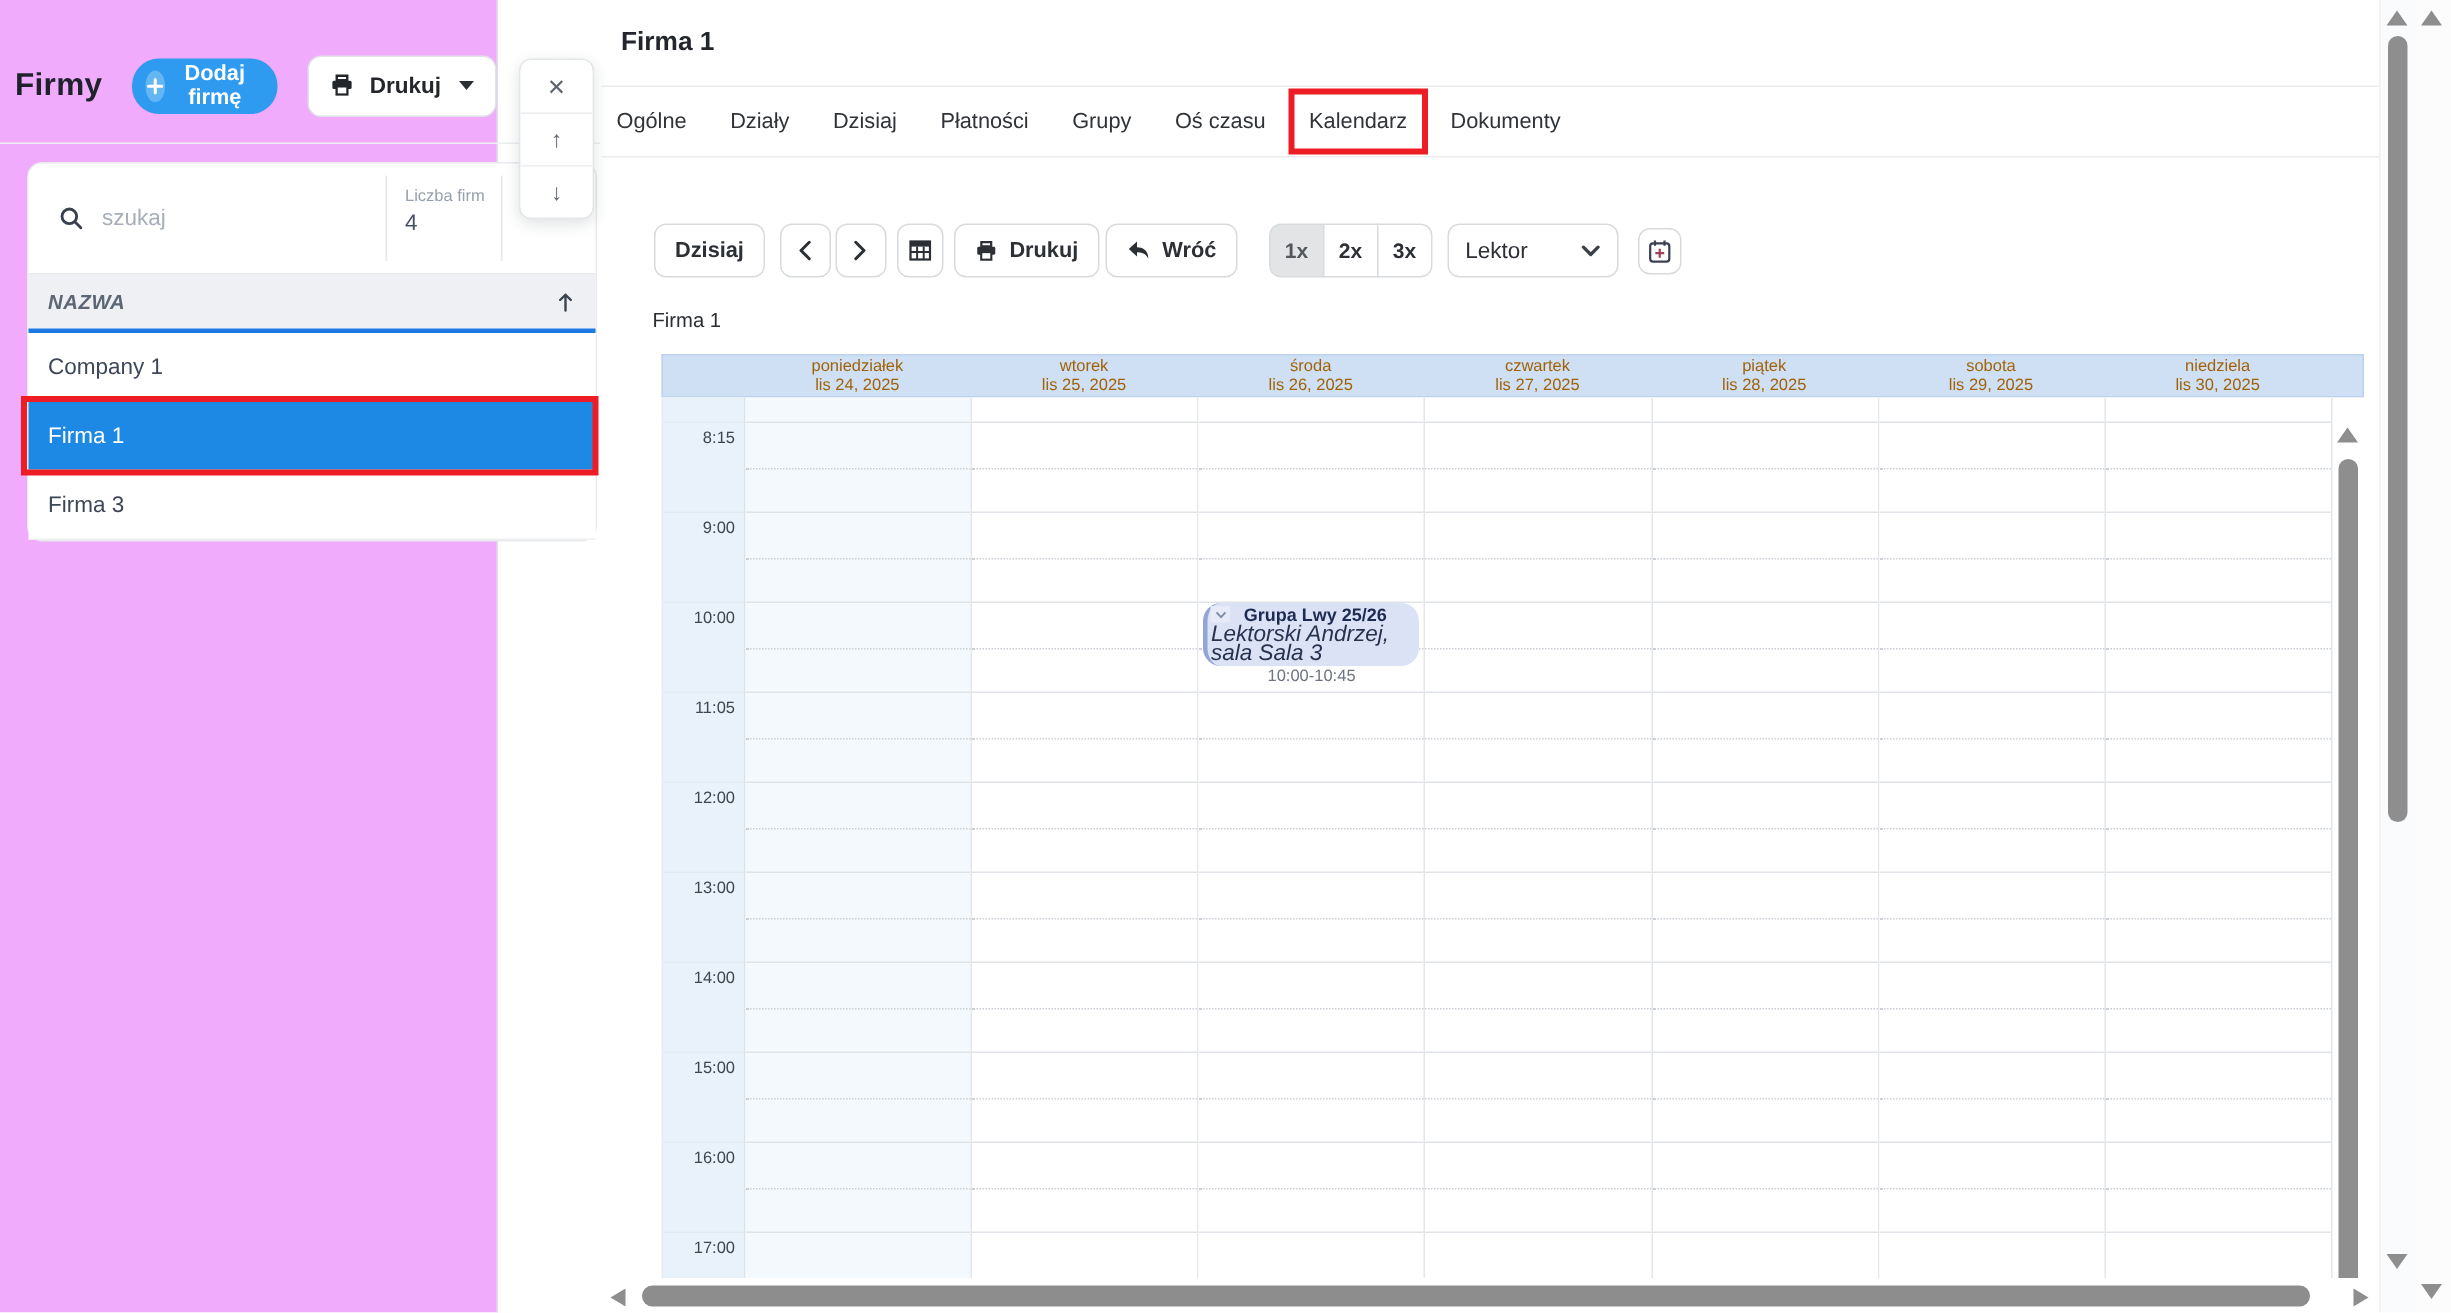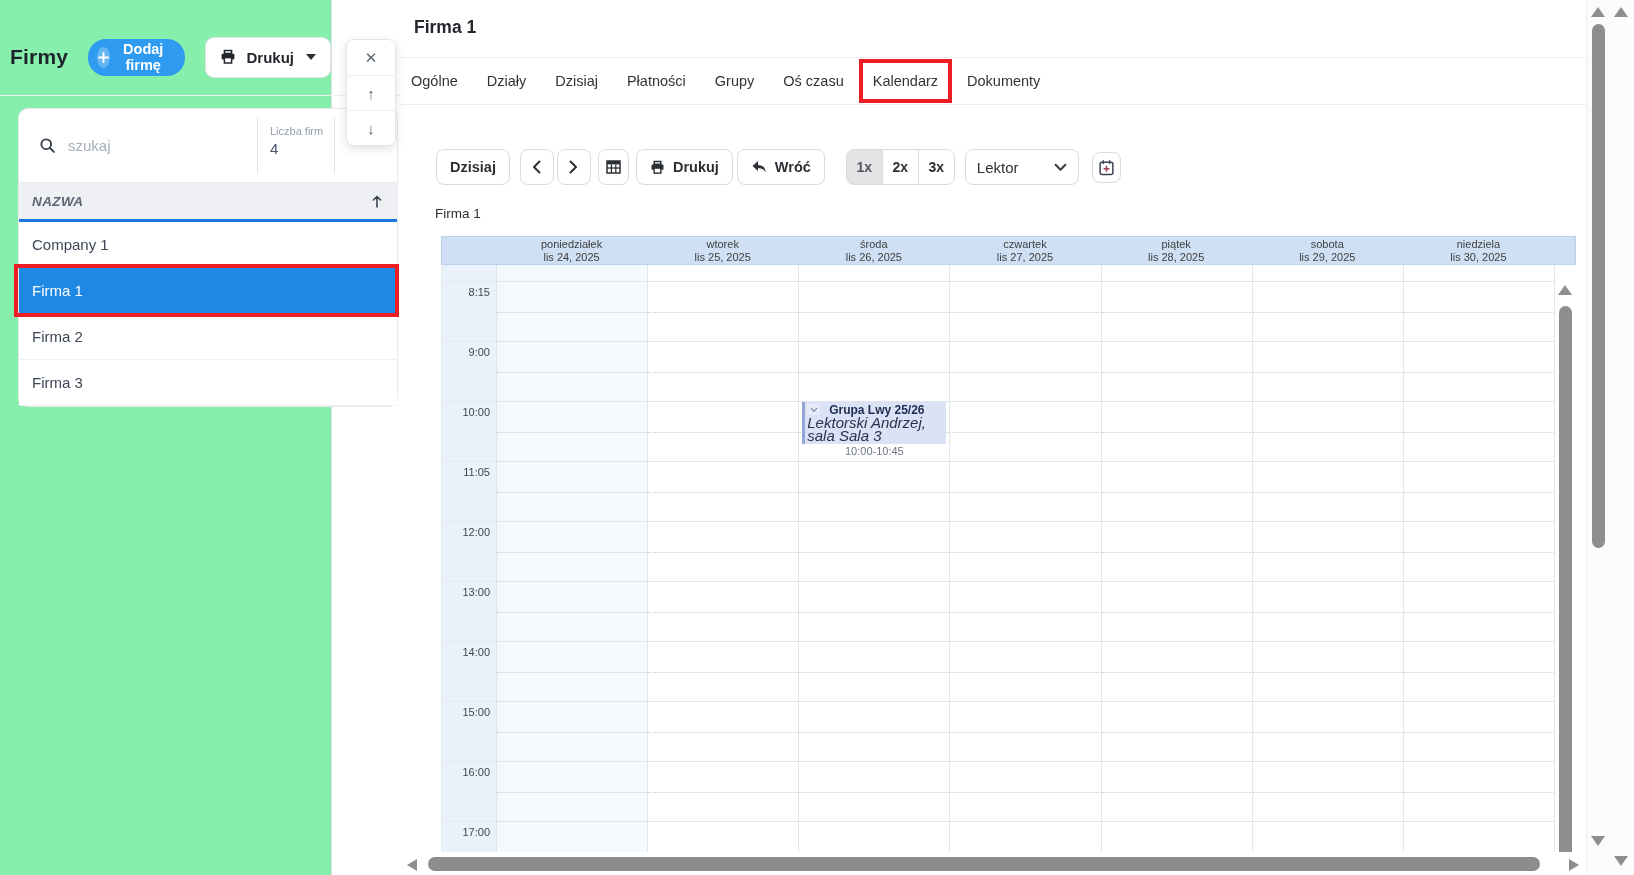--- a/index.html
+++ b/index.html
@@ -1,21 +1,21 @@
 <!DOCTYPE html>
 <html><head>
 <meta charset="utf-8">
 <style>
   * { box-sizing: border-box; }
   html,body { margin:0; padding:0; width:1634px; height:875px; overflow:hidden; background:#fff;
               font-family:"Liberation Sans", sans-serif; }
   .app { position:relative; width:1634px; height:875px; background:#fff; }
 
   
-  .sidebar { position:absolute; left:0; top:0; width:332px; height:875px; background:#86efac;
+  .sidebar { position:absolute; left:0; top:0; width:332px; height:875px; background:#f0abfc;
              border-right:1px solid #dfe2e5; }
   .sb-header { display:flex; align-items:center; gap:20px; padding:20px 10px 0 10px; height:94px;
                align-items:center; }
   .page-title { font-size:21px; font-weight:700; color:#1e222b; margin:0; letter-spacing:.2px; }
   .btn-primary { background:#2e9af0; color:#fff; border:none; border-radius:18px; height:37px;
                  padding:0 18px 0 9px; font-size:14.5px; font-weight:700; display:flex; align-items:center;
                  gap:9px; cursor:pointer; font-family:inherit; }
   .plus-badge { width:21px; height:21px; border-radius:50%; background:#64b6f3; display:flex;
                 align-items:center; justify-content:center; }
   .btn-outline { background:#fff; border:1px solid #e0e2e5; border-radius:9px; height:41px;
@@ -89,21 +89,21 @@
   .tb-select { width:114px; justify-content:space-between; font-weight:400; font-size:15px;
                margin-right:13px; padding:0 11px;gap:19px; }
   .tb-calplus { width:29px; height:31px; padding:0; border-radius:8px; }
 
   .cal-owner-label { position:absolute; top:206px; left:34px; font-size:13.5px; color:#2b2f33; }
 
   
   .calendar { position:absolute; top:236px; left:40px; width:1135px; }
   .cal-head { height:29px; background:#cfe0f5; border:1px solid #bdd2ec; display:flex; }
   .ch-gutter { width:54px; flex:none; }
-  .ch-day { flex:1; text-align:center; color:#404040; padding-top:1px; }
+  .ch-day { flex:1; text-align:center; color:#a16207; padding-top:1px; }
   .ch-day .d1 { font-size:11px; line-height:13px; }
   .ch-day .d2 { font-size:11px; line-height:13px; }
   .ch-sb { width:21px; flex:none; }
 
   .cal-body { position:relative; height:587px; overflow:hidden; background:#fff;
               border-left:1px solid #e8ebee; }
   .cal-grid { position:absolute; left:0; top:0; width:1113px; display:flex; }
   .col { display:block; }
   .col-time { width:55px; flex:none; background:#e9f2fb; border-right:1px solid #dfe3e8; }
   .col-day { flex:1; border-right:1px solid #e3e6ea; background:#fff; }
@@ -111,21 +111,21 @@
   .col-day:last-child { border-right:1px solid #e3e6ea; }
   .cell-spacer { height:16px; }
   .hour-cell { height:60px; border-top:1px solid #e0e3e7; position:relative; }
   .col-time .hour-cell { border-top:1px solid #e3eaf2; }
   .col-day .hour-cell::after { content:''; position:absolute; top:30px; left:0; right:0;
                                border-top:1px dotted #cbd0d6; }
   .time-label { font-size:11px; color:#3f474e; text-align:right; padding:4px 6px 0 0; }
 
   
   .event { position:absolute; width:145px; cursor:pointer; }
-  .event-box { background:#dbe2f5; border-left:3px solid #93a4d6; border-radius:0;
+  .event-box { background:#dbe2f5; border-left:3px solid #93a4d6; border-radius:12px;
                padding:1px 0 2px 2px; position:relative; }
   .ev-chevron { position:absolute; left:2px; top:2px; width:13px; height:11px; background:#e6ebf7;
                 display:flex; align-items:center; justify-content:center; }
   .ev-title { font-size:12px; font-weight:700; color:#1d2b52; text-align:center; line-height:14px; }
   .ev-sub { font-size:15px; color:#27324e; text-align:left; line-height:12.5px;font-style:italic; }
   .ev-time { font-size:11px; color:#6d7580; text-align:center; margin-top:1px; }
 
   
   .vsb-up { position:absolute; right:4px; top:20px; width:0; height:0;
             border-left:7px solid transparent; border-right:7px solid transparent;
@@ -216,23 +216,20 @@
       </div>
       <div class="blue-underline"></div>
       <div id="company-list">
           <div class="company-row">
             <span>Company 1</span>
           </div>
           <div class="company-row selected annotated">
             <span>Firma 1</span>
           </div>
           <div class="company-row">
-            <span>Firma 2</span>
-          </div>
-          <div class="company-row">
             <span>Firma 3</span>
           </div>
         </div>
     </div>
 
     <div class="popup-menu" id="print-menu">
         <div class="popup-item">✕</div>
         <div class="popup-item">↑</div>
         <div class="popup-item">↓</div>
       </div>

